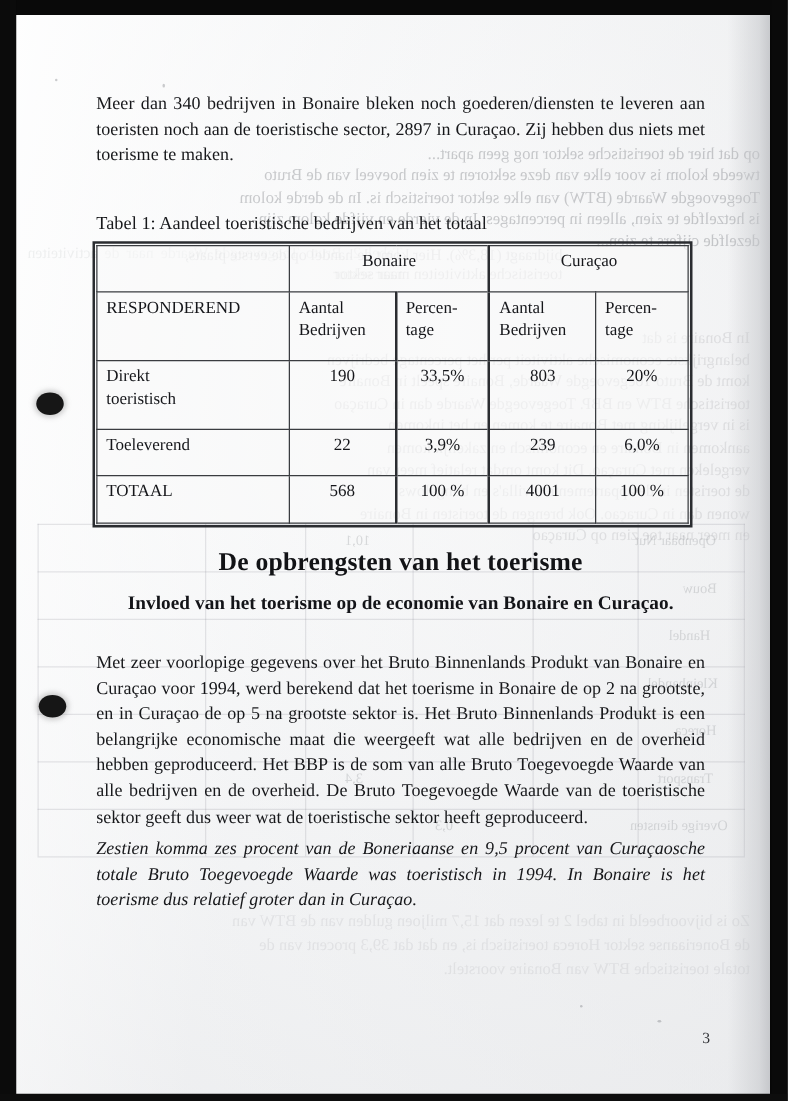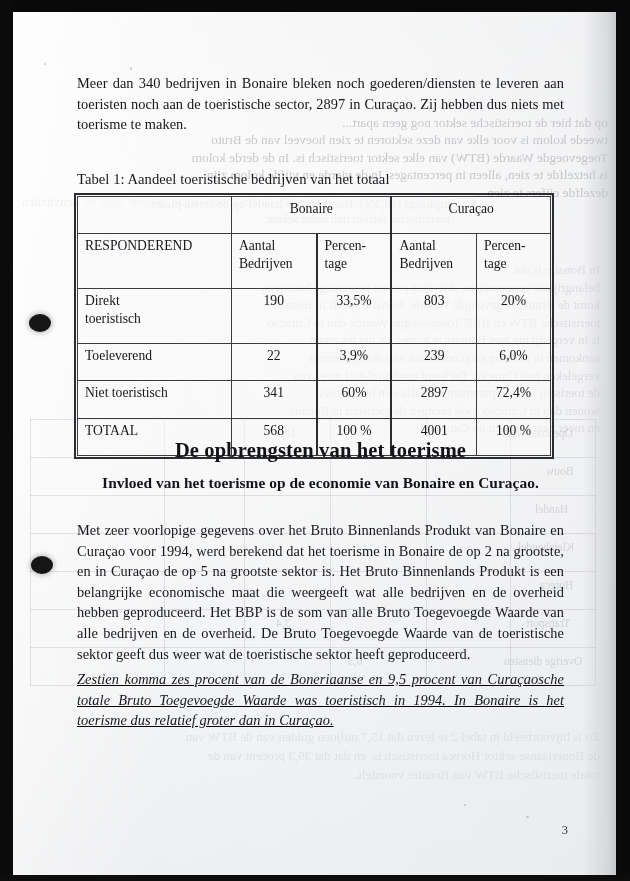--- a/index.html
+++ b/index.html
@@ -333,27 +333,20 @@
 
         <tr>
           <td class="c-resp">Toeleverend</td>
           <td class="c-aantal div-left">22</td>
           <td class="c-perc">3,9%</td>
           <td class="c-aantal div-right">239</td>
           <td class="c-perc">6,0%</td>
         </tr>
 
 
-        <tr>
-          <td class="c-resp">Niet toeristisch</td>
-          <td class="c-aantal div-left">341</td>
-          <td class="c-perc">60%</td>
-          <td class="c-aantal div-right">2897</td>
-          <td class="c-perc">72,4%</td>
-        </tr>
 
         <tr class="row-tot">
           <td class="c-resp">TOTAAL</td>
           <td class="c-aantal div-left">568</td>
           <td class="c-perc">100  %</td>
           <td class="c-aantal div-right">4001</td>
           <td class="c-perc">100 %</td>
         </tr>
       </tbody>
     </table>
@@ -363,21 +356,21 @@
     </div>
 
     <div class="content" style="top:462px;">
       <h2 class="sub">Invloed van het toerisme op de economie van Bonaire en Curaçao.</h2>
     </div>
 
     <div class="content" style="top:509px;">
       <p class="body">Met zeer voorlopige gegevens over het Bruto Binnenlands Produkt van Bonaire en Curaçao voor 1994, werd berekend dat het toerisme in Bonaire de op 2 na grootste, en in Curaçao de op 5 na grootste sektor is. Het Bruto Binnenlands Produkt is een belangrijke economische maat die weergeeft wat alle bedrijven en de overheid hebben geproduceerd. Het BBP is de som van alle Bruto Toegevoegde Waarde van alle bedrijven en de overheid. De Bruto Toegevoegde Waarde van de toeristische sektor geeft dus weer wat de toeristische sektor heeft geproduceerd.</p>
     </div>
 
-    <div class="content" style="top:658px;text-decoration:underline;">
+    <div class="content" style="top:658px;">
       <p class="body ital">Zestien komma zes procent van de Boneriaanse en 9,5 procent van Curaçaosche totale Bruto Toegevoegde Waarde was toeristisch in 1994. In Bonaire is het toerisme dus relatief groter dan in Curaçao.</p>
     </div>
 
     <div class="pageno">3</div>
 
     <div class="speck" style="left:32px; top:52px; width:2px; height:2px;"></div>
     <div class="speck" style="left:118px; top:56px; width:2px; height:3px;"></div>
     <div class="speck" style="left:514px; top:805px; width:3px; height:2px;"></div>
     <div class="speck" style="left:452px; top:793px; width:2px; height:2px;"></div>
   </div>

